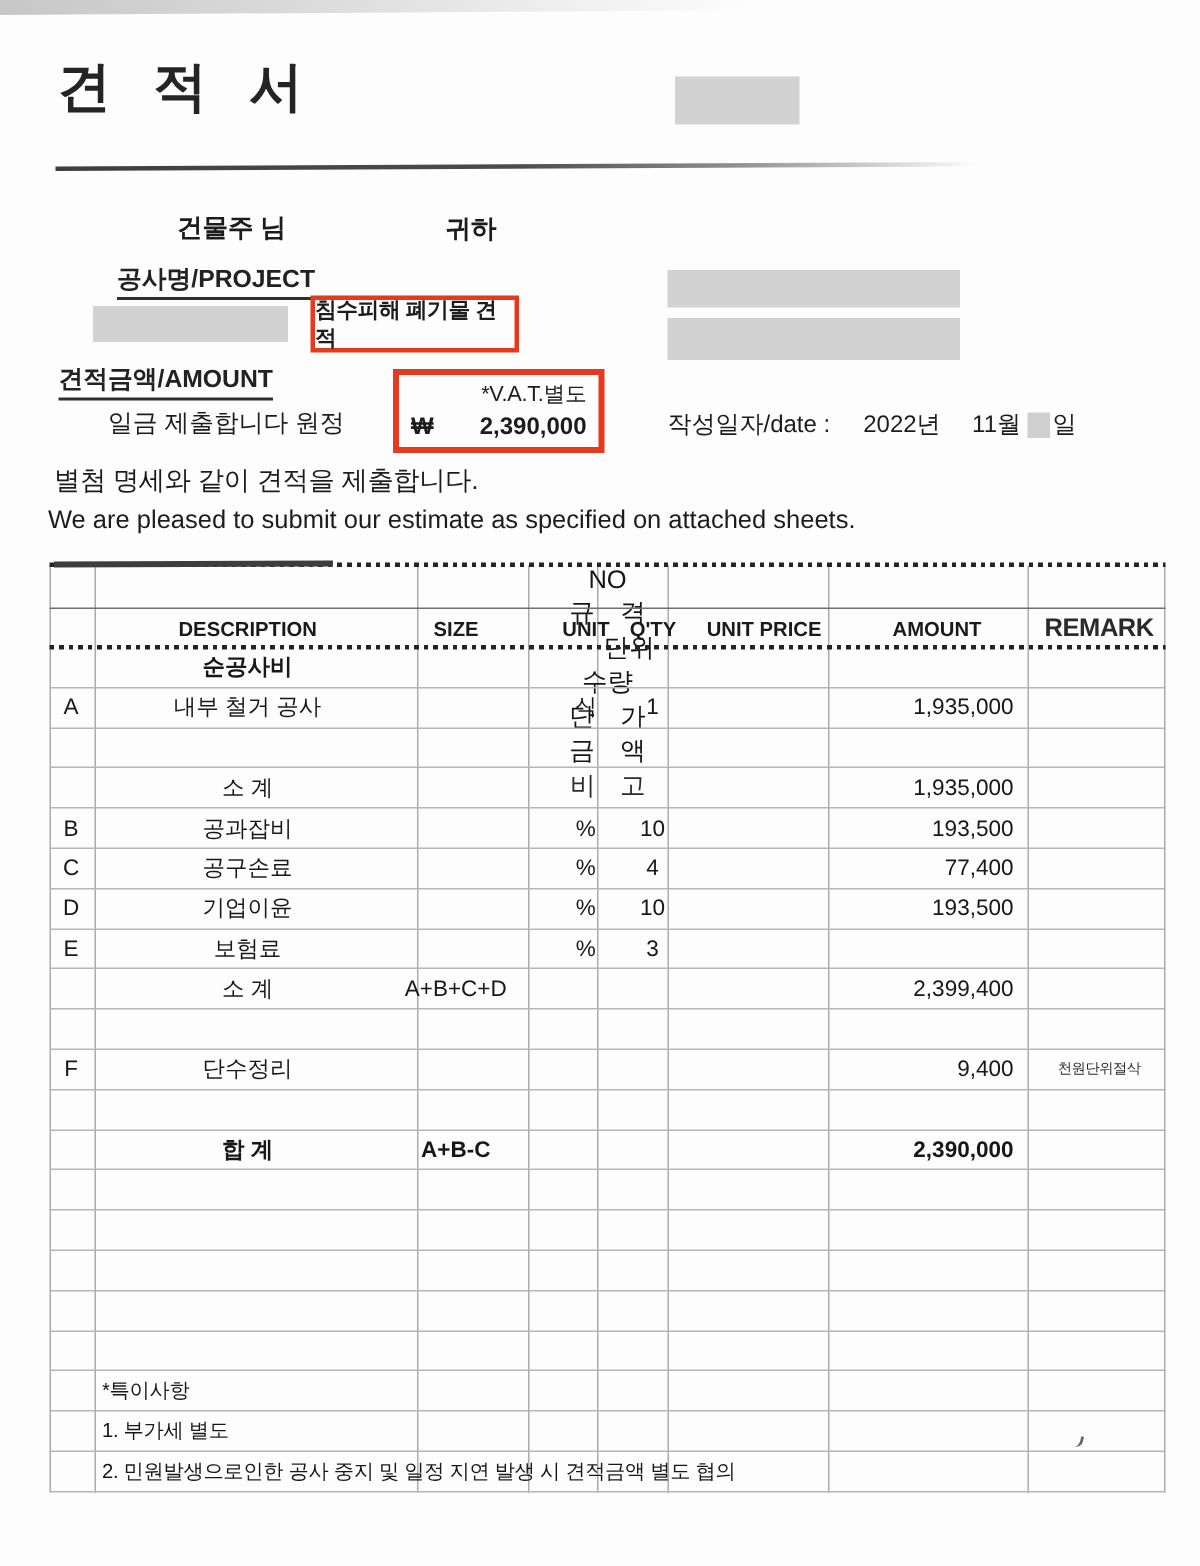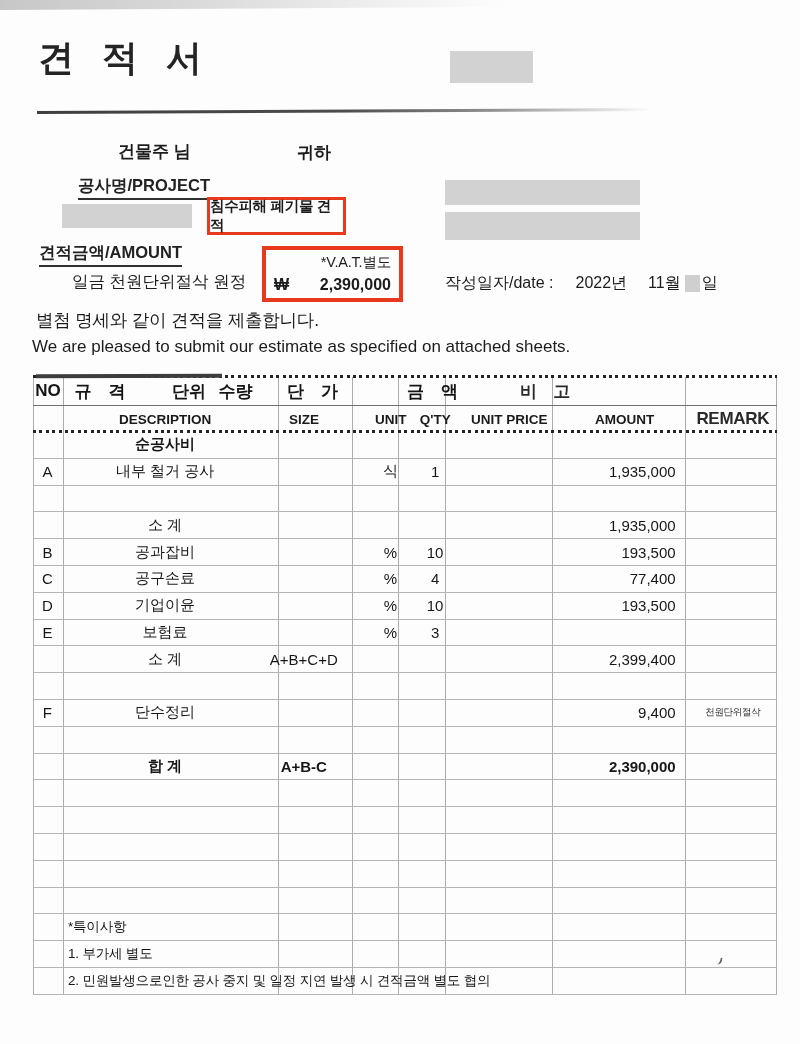--- a/index.html
+++ b/index.html
@@ -38,21 +38,21 @@
   .greet-en{left:32px;top:337px;font-size:17px;}
   
   .etable{left:33px;top:377px;width:744px;height:618px;}
   .vline{position:absolute;top:0;bottom:0;width:1px;background:#acacac;z-index:1;}
   .dotted{position:absolute;left:0;width:744px;height:3px;z-index:3;
     background:repeating-linear-gradient(to right,#242424 0 3px,rgba(0,0,0,0) 3px 6.4px);}
   .dot-top{top:-2px;}
   .dot-mid{top:53px;}
   .solid-left{position:absolute;left:3px;top:-3px;width:186px;height:4px;background:#3d3d3d;z-index:4;transform:rotate(-0.2deg);}
   .hrow{position:relative;display:flex;align-items:center;z-index:2;box-sizing:border-box;}
-  .hrow-ko{height:28px;font-size:17px;font-weight:700;color:#151515;}
+  .hrow-ko{height:28px;font-size:17px;font-weight:400;color:#151515;flex-direction:column;}
   .hrow-en{height:27px;font-size:13.5px;font-weight:700;border-top:1px solid #6f6f6f;color:#1a1a1a;}
   .tbody{position:relative;z-index:2;}
   .trow{display:flex;align-items:center;height:26.8px;border-bottom:1px solid #b5b5b5;box-sizing:border-box;font-size:15px;color:#171717;}
   .trow.bold{font-weight:700;}
   .cell{box-sizing:border-box;overflow:visible;white-space:nowrap;}
   .c0{width:30px;text-align:center;}
   .c1{width:215px;text-align:center;}
   .c2{width:74px;text-align:center;}
   .c3{width:46px;text-align:center;margin-left:29px;}
   .c4{width:47px;text-align:center;}
@@ -85,21 +85,21 @@
   </div>
 
   <div class="abs ulabel amount-label">견적금액/AMOUNT</div>
   <div class="abs redbox vat-box">
     <div class="vat-note">*V.A.T.별도</div>
     <div class="amt-row">
       <span>₩</span>
       <span>2,390,000</span>
     </div>
   </div>
-  <div class="abs amount-words">일금 천원단위절삭 원정</div>
+  <div class="abs amount-words">일금 제출합니다 원정</div>
 
   <div class="abs date-row">
     <span>작성일자/date :</span>
     <span class="yr">2022년</span>
     <span class="mo">11월</span>
     <span class="day-redact"></span>
     <span>일</span>
   </div>
 
   <div class="abs greet-ko">별첨 명세와 같이 견적을 제출합니다.</div>

